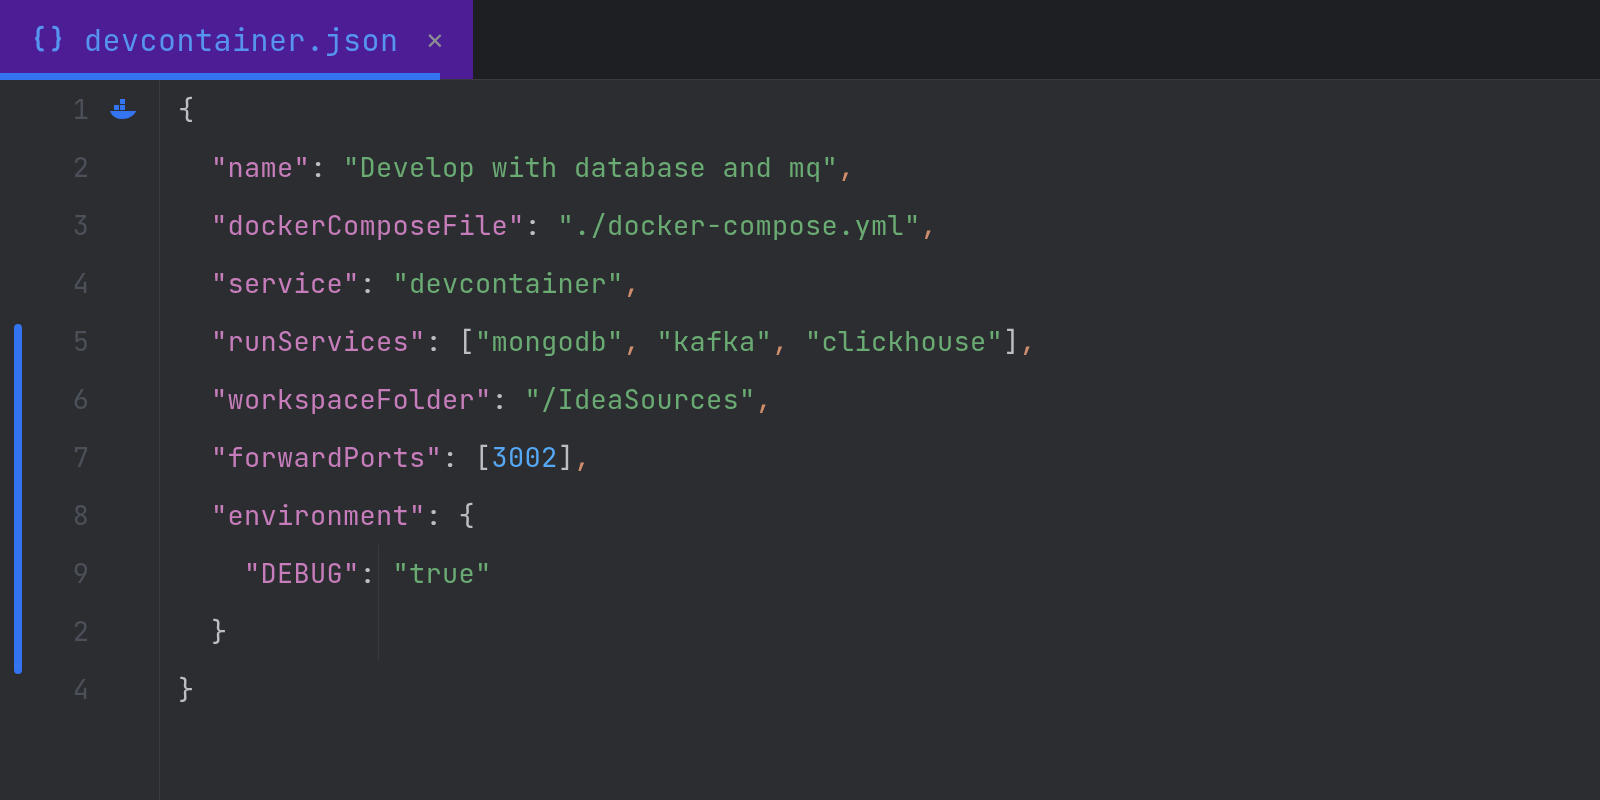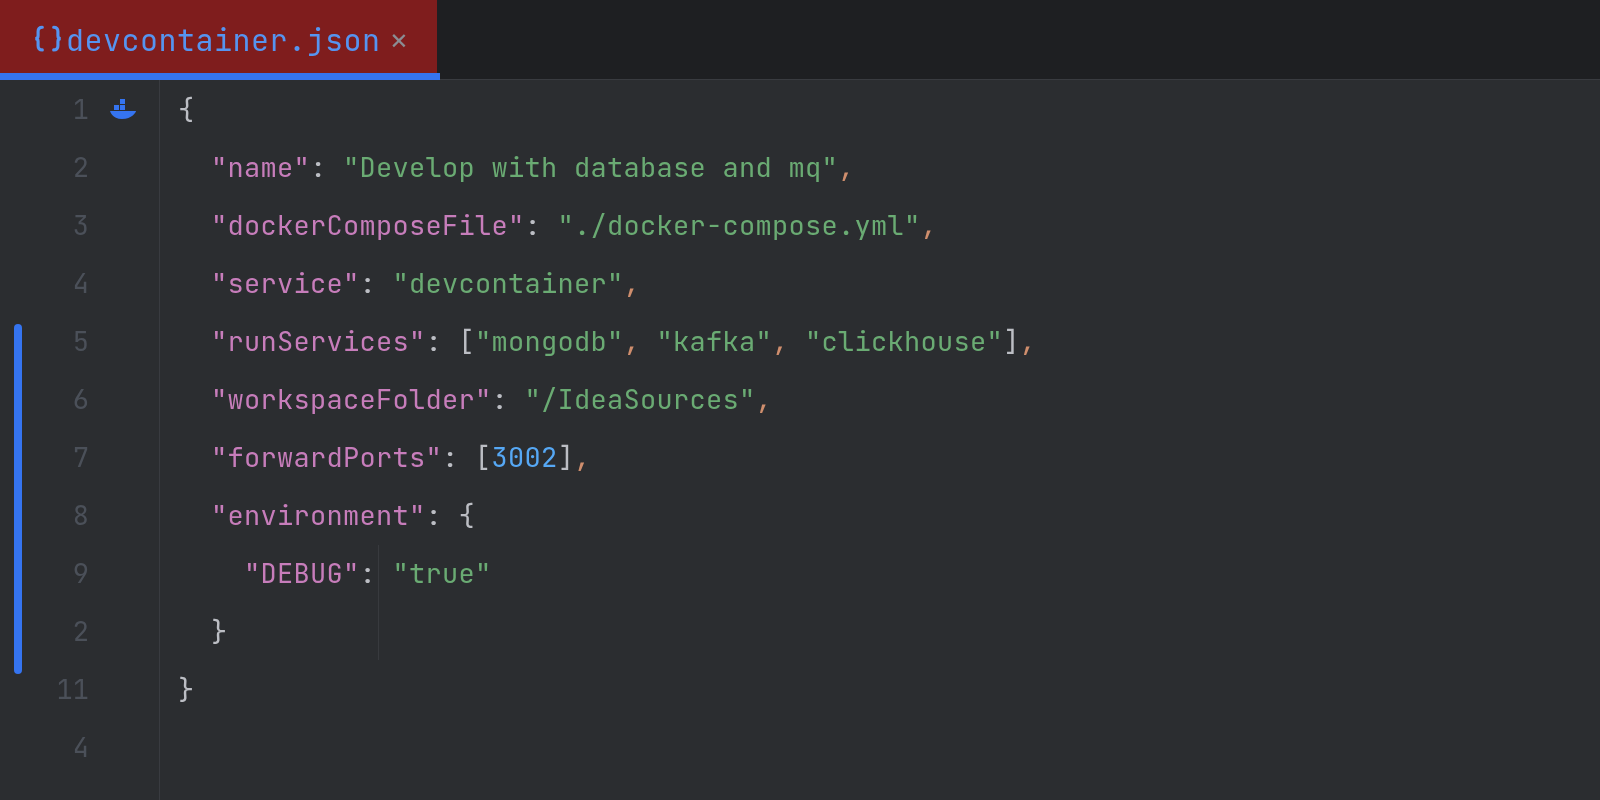--- a/index.html
+++ b/index.html
@@ -17,21 +17,22 @@
     background: #1e1f22;
     display: flex;
     align-items: stretch;
     border-bottom: 1px solid #393b40;
     position: relative;
   }
   .tab {
     display: flex;
     align-items: center;
     padding: 0 30px;
-    background: #7f1d1d;
+    gap: 18px;
+    background: #4c1d95;
     position: relative;
   }
   .tab-icon {
     width: 36px;
     height: 36px;
     display: flex;
     align-items: center;
     justify-content: center;
     color: #5694f0;
     font-weight: bold;
@@ -181,23 +182,20 @@
     <div class="gutter-line">
         <span>8</span>
       </div>
     <div class="gutter-line">
         <span>9</span>
       </div>
     <div class="gutter-line">
         <span>2</span>
       </div>
     <div class="gutter-line">
-        <span>11</span>
-      </div>
-    <div class="gutter-line">
         <span>4</span>
       </div>
   </div>
 
   <div class="code-area">
     <div class="indent-guide"></div>
 
     <div class="code-line"><span class="tk-punc">{</span></div>
 
     <div class="code-line"><span>  </span><span class="tk-key">"name"</span><span class="tk-colon">: </span><span class="tk-str">"Develop with database and mq"</span><span class="tk-comma">,</span></div>

